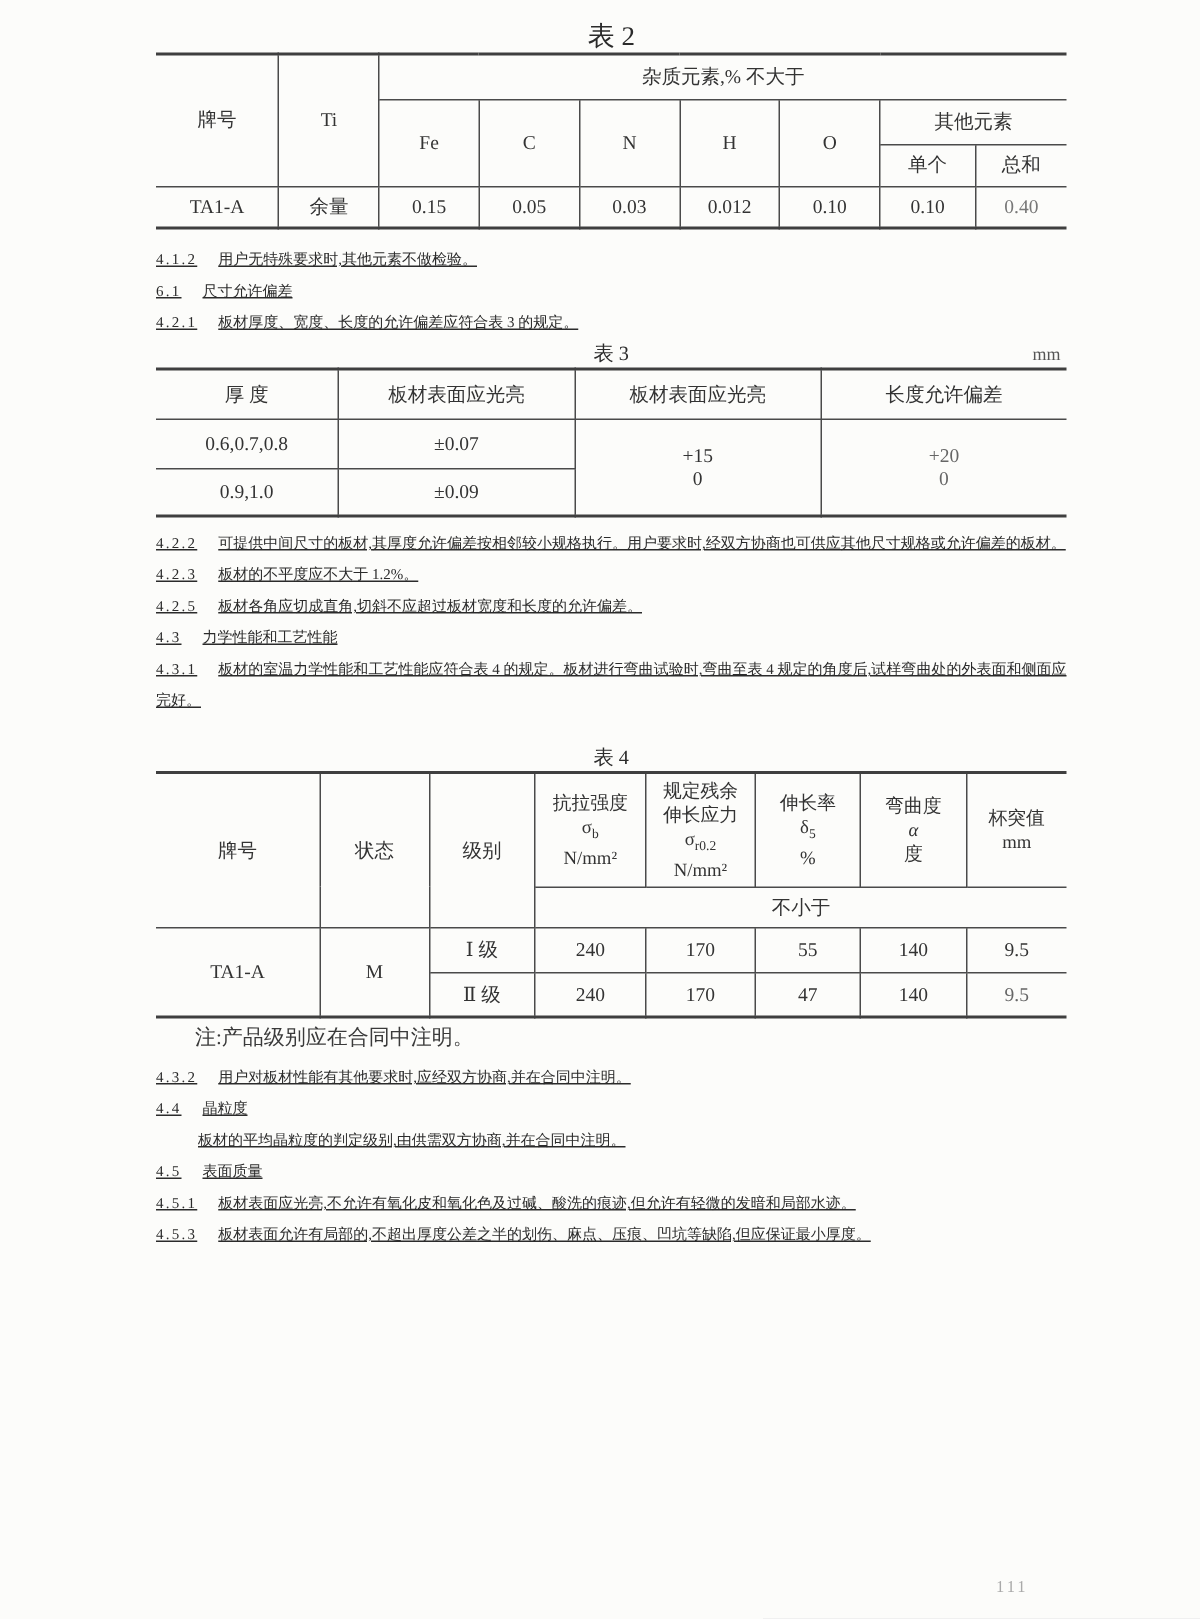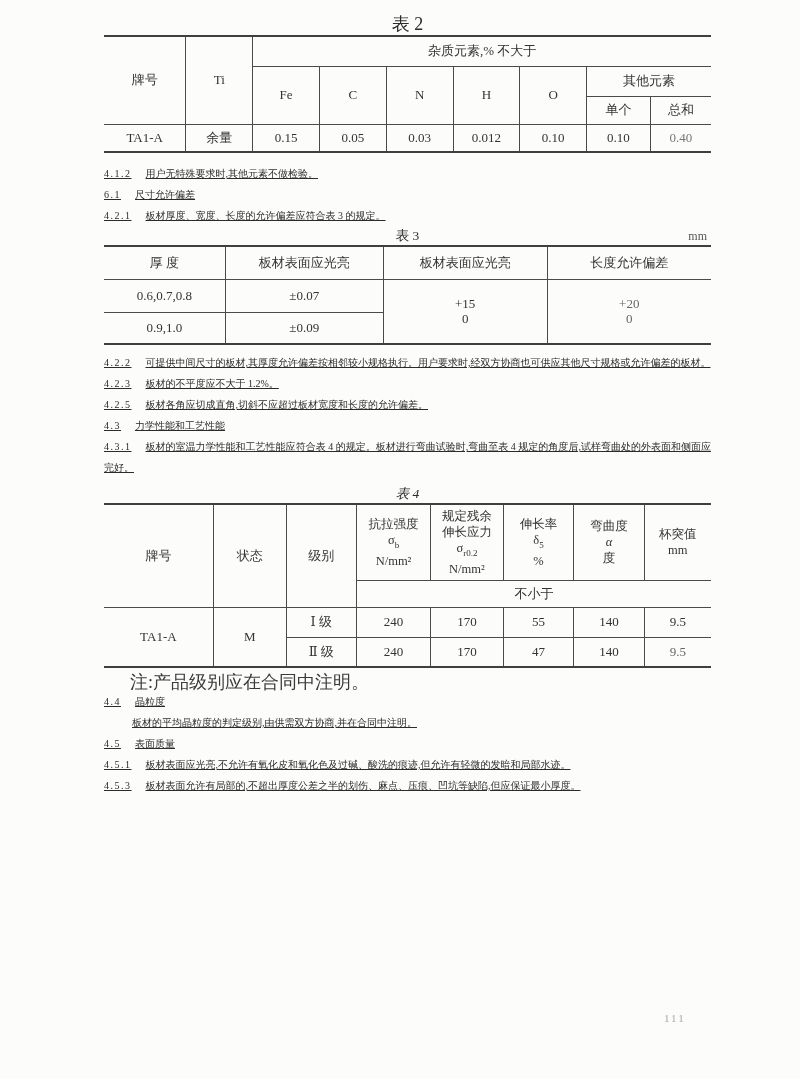--- a/index.html
+++ b/index.html
@@ -29,26 +29,26 @@
   .caption-row .unit { position:absolute; right:4px; top:0; font-size:12px; color:#555; }
   table { border-collapse:collapse; width:100%; table-layout:fixed;
           border-top:2px solid #3f3f3f; border-bottom:2px solid #3f3f3f; }
   td { border:1px solid #4a4a4a; text-align:center; vertical-align:middle;
        font-size:13px; color:#333; padding:1px 2px; }
   td.no-l { border-left:none; }
   td.no-r { border-right:none; }
   .para { font-size:10px; line-height:21px; text-align:justify;text-decoration:underline; }
   .para .num { letter-spacing:1.5px; margin-right:14px; white-space:nowrap; }
   .indent { text-indent:28px; }
-  .note { font-size:18px; line-height:18px; margin-top:5px; padding-left:26px; color:#3a3a3a; }
+  .note { font-size:14px; line-height:18px; margin-top:5px; padding-left:26px; color:#3a3a3a; }
   .stack div { line-height:15px; }
   .hdr-multi div { line-height:16px; font-size:12.5px; }
   sub { font-size:9px; }
   .page-number {
-    position:absolute; left:664px; top:1012px; z-index:1;
+    position:absolute; left:664px; top:1052px; z-index:1;
     font-size:11px; color:#a9a9a9; letter-spacing:2px;
   }
   .mt6 { margin-top:6px; } .mt7 { margin-top:7px; } .mt10 { margin-top:10px; }
 </style>
 </head>
 <body>
 
 <div class="page">
 
 
@@ -146,21 +146,21 @@
       </tr>
     </tbody>
       </table>
 
     <p class="para mt7"><span class="num">4.2.2</span><span>可提供中间尺寸的板材,其厚度允许偏差按相邻较小规格执行。用户要求时,经双方协商也可供应其他尺寸规格或允许偏差的板材。</span></p>
     <p class="para"><span class="num">4.2.3</span><span>板材的不平度应不大于 1.2%。</span></p>
     <p class="para"><span class="num">4.2.5</span><span>板材各角应切成直角,切斜不应超过板材宽度和长度的允许偏差。</span></p>
     <p class="para"><span class="num">4.3</span><span>力学性能和工艺性能</span></p>
     <p class="para"><span class="num">4.3.1</span><span>板材的室温力学性能和工艺性能应符合表 4 的规定。板材进行弯曲试验时,弯曲至表 4 规定的角度后,试样弯曲处的外表面和侧面应完好。</span></p>
 
-    <div class="caption-row" style="margin-top:7px;font-style:italic;">
+    <div class="caption-row" style="margin-top:18px;">
       <span class="cap">表 4</span>
     </div>
 
     <table>
       <colgroup>
         <col style="width:18%">
           <col style="width:12%">
           <col style="width:11.6%">
           <col style="width:12.2%">
         <col style="width:12%">
@@ -228,20 +228,21 @@
         <td>170</td>
         <td>47</td>
         <td>140</td>
         <td class="no-r" style="color:#666">9.5</td>
       </tr>
     </tbody>
       </table>
 
     <p class="note">注:产品级别应在合同中注明。</p>
 
+    <p class="para mt6"><span class="num">4.3.2</span><span>用户对板材性能有其他要求时,应经双方协商,并在合同中注明。</span></p>
     <p class="para"><span class="num">4.4</span><span>晶粒度</span></p>
     <p class="para indent"><span>板材的平均晶粒度的判定级别,由供需双方协商,并在合同中注明。</span></p>
     <p class="para"><span class="num">4.5</span><span>表面质量</span></p>
     <p class="para"><span class="num">4.5.1</span><span>板材表面应光亮,不允许有氧化皮和氧化色及过碱、酸洗的痕迹,但允许有轻微的发暗和局部水迹。</span></p>
     <p class="para"><span class="num">4.5.3</span><span>板材表面允许有局部的,不超出厚度公差之半的划伤、麻点、压痕、凹坑等缺陷,但应保证最小厚度。</span></p>
 
   </div>
 
   <div class="page-number">111</div>
 

